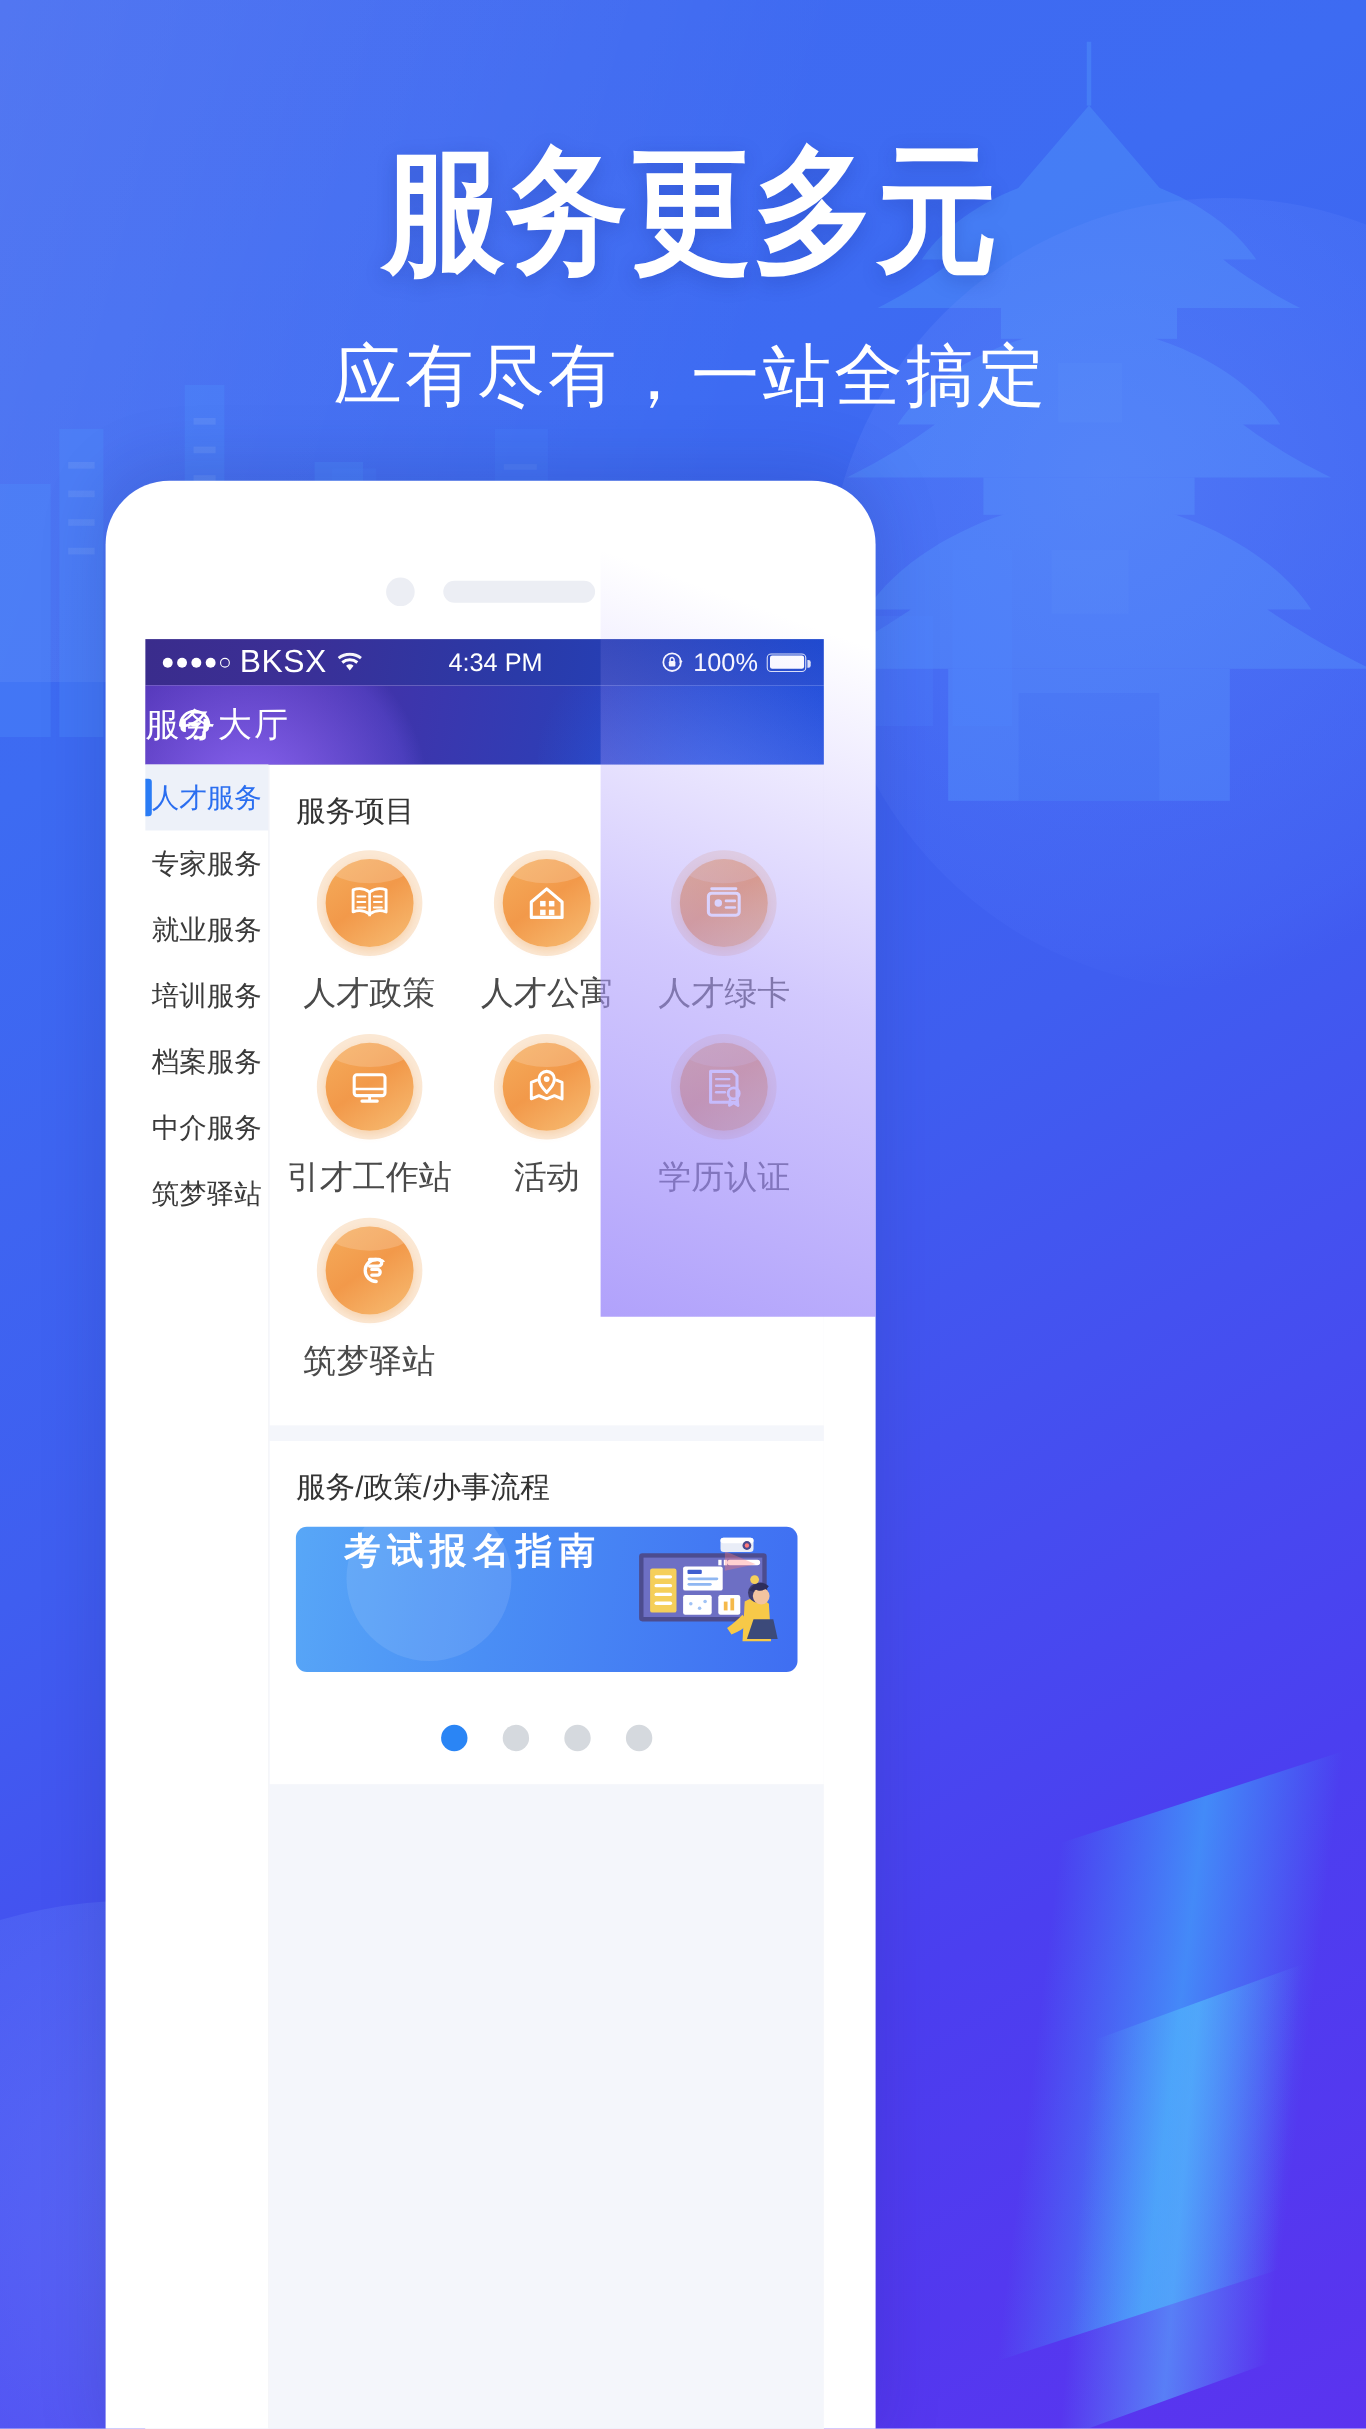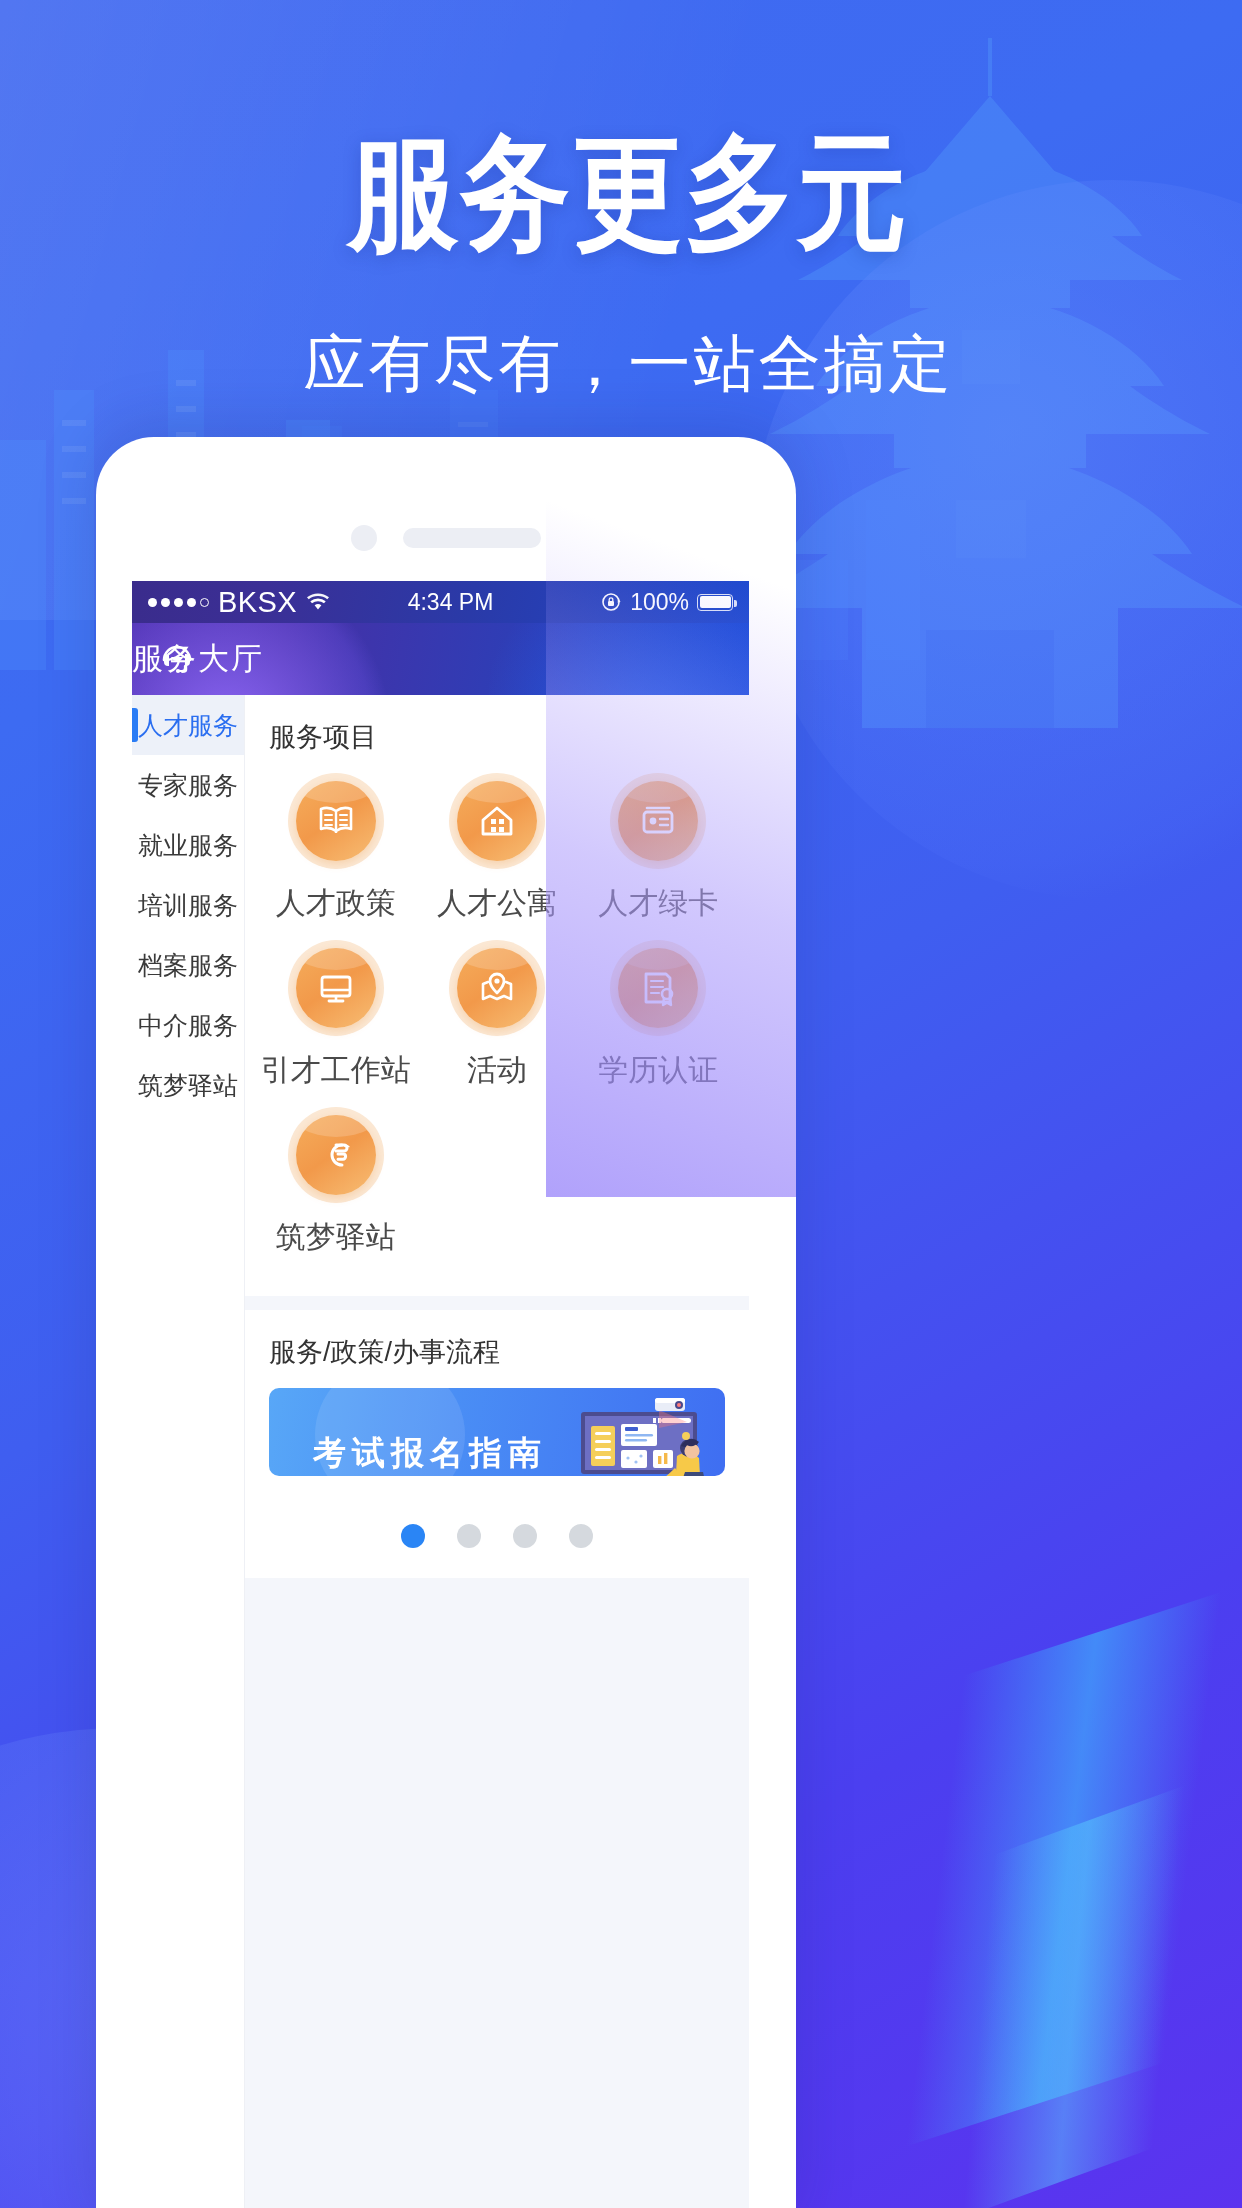--- a/index.html
+++ b/index.html
@@ -66,21 +66,21 @@
   }
   .hero-title {
     font-size: 108px; line-height: 1.0; color: #ffffff;
     font-weight: bold; letter-spacing: 2px;
     font-family: "DejaVu Sans", "Liberation Sans", sans-serif;
     text-shadow: 0 4px 16px rgba(20,40,140,.25);
     transform: scaleY(1.16) scaleX(1.02);
     transform-origin: center top;
   }
   .hero-sub {
-    margin-top: 84px;
+    margin-top: 62px;
     font-size: 62px; color: #ffffff; letter-spacing: 3px;
     font-family: Liberation Serif, serif;
   }
 
   
   .phone-shell {
     position: absolute; left: 96px; top: 437px;
     width: 700px; height: 1790px;
     background: #ffffff;
     border-radius: 58px 58px 0 0;
@@ -201,23 +201,23 @@
     width: 120%; height: 70%; border-radius: 50%;
     background: rgba(255,255,255,.18);
   }
   .ic svg { position: relative; z-index: 2; }
   .grid-label { margin-top: 14px; font-size: 30px; color: #4a4a4a; }
 
   .sep { height: 14px; background: #f4f6fb; }
 
   .banner-wrap { padding: 14px 24px 0 24px; }
   .banner {
-    position: relative; height: 88px; border-radius: 10px; overflow: hidden;
+    position: relative; height: 132px; border-radius: 10px; overflow: hidden;
     background: linear-gradient(100deg, #58a7f7 0%, #4a8ef5 40%, #3f6ef2 100%);
-    display: flex; align-items: flex-end;
+    display: flex; align-items: flex-start;
   }
   .banner-circ {
     position: absolute; left: 46px; top: -28px;
     width: 150px; height: 150px; border-radius: 50%;
     background: rgba(255,255,255,.10);
   }
   .banner-text {
     position: relative; z-index: 2; color: #fff;
     font-size: 33px; font-weight: bold; letter-spacing: 6px;
     padding-left: 44px;

